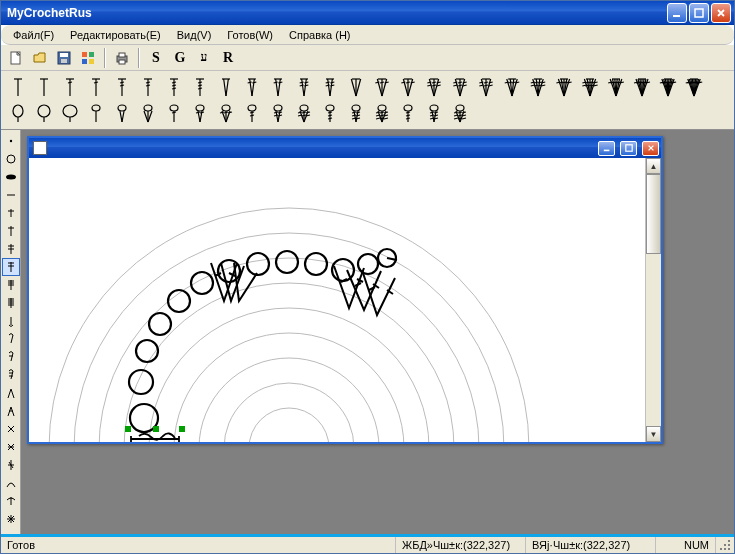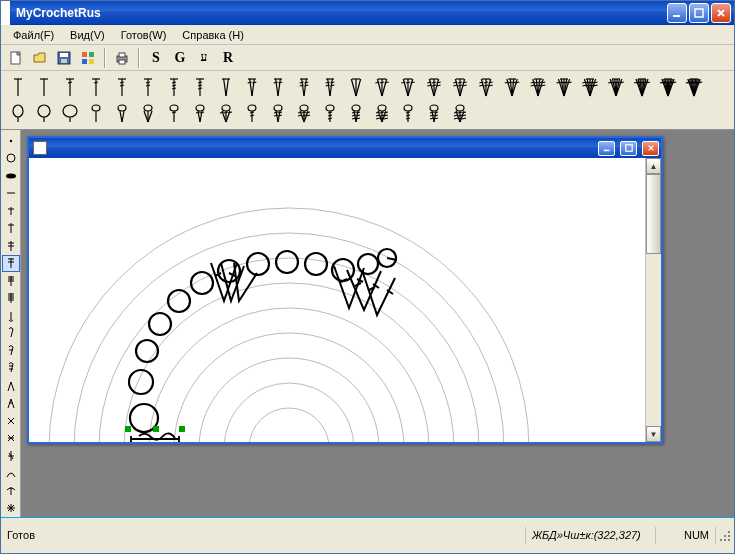--- a/index.html
+++ b/index.html
@@ -18,21 +18,20 @@
   .titlebar {
     height: 24px;
     background: linear-gradient(#0a49c1, #2b6ad6 45%, #1a54c6 46%, #0540b4);
     display: flex;
     align-items: center;
     padding: 0 3px 0 6px;
     color: #fff;
     font-weight: bold;
     font-size: 12px;
     border-bottom: 1px solid #003a9e;
-    margin-left: 9px;
   }
   .titlebar .title { flex: 1; }
   .winbtn {
     width: 20px; height: 20px;
     background: linear-gradient(#9ab5ee, #2b6ad6);
     border: 1px solid #fff;
     border-radius: 3px;
     margin-left: 2px;
     display: flex; align-items: center; justify-content: center;
     color: #fff; font-weight: bold; font-size: 10px;
@@ -43,20 +42,21 @@
 
   
   .menubar {
     height: 20px;
     background: #ece9d8;
     display: flex;
     align-items: center;
     padding: 0 4px;
     font-size: 11px;
     border-bottom: 1px solid #c0c0c0;
+    border-radius: 9px;
   }
   .menu-item { padding: 2px 8px; cursor: default; }
 
   
   .toolbar-main {
     height: 26px;
     background: #ece9d8;
     display: flex;
     align-items: center;
     padding: 0 4px;
@@ -170,29 +170,29 @@
     top: 0; height: 80px;
     background: linear-gradient(90deg,#fff,#d0ccbb);
     border: 1px solid #909090;
   }
 
   
   .handle { position: absolute; width: 6px; height: 6px; background: #00a000; }
 
   
   .statusbar {
-    height: 36px;
+    height: 19px;
     background: #ece9d8;
-    border-top: 1px solid #0ea5e9;
+    border-top: 3px solid #0ea5e9;
     display: flex; align-items: center;
     font-size: 11px;
   }
   .status-cell { padding: 0 6px; border-right: 1px solid #c0c0c0; height: 17px; line-height: 17px; }
   .status-cell.flex { flex: 1; }
-  .status-cell.fix { width: 130px; font-style: italic; }
+  .status-cell.fix { width: 130px; }
   .status-cell.num { width: 60px; }
   .grip {
     width: 18px; height: 18px;
     display: flex; align-items: flex-end; justify-content: flex-end;
     padding: 2px;
   }
   .grip svg { width: 12px; height: 12px; }
 </style>
 </head>
 <body>
@@ -211,20 +211,21 @@
   </div>
   <div class="winbtn close">
     <svg viewBox="0 0 10 10">
         <path d="M2 2 L8 8 M8 2 L2 8" stroke="#fff" stroke-width="1.8"></path>
       </svg>
   </div>
 </div>
 
 <div class="menubar">
   <div class="menu-item">Файл(F)</div>
+  <div class="menu-item">Редактировать(E)</div>
   <div class="menu-item">Вид(V)</div>
   <div class="menu-item">Готов(W)</div>
   <div class="menu-item">Справка (H)</div>
 </div>
 
 <div class="toolbar-main">
   <div class="tbtn">
     <svg viewBox="0 0 16 16">
         <rect x="3" y="2" width="9" height="12" fill="#fff" stroke="#555"></rect>
         <path d="M9 2 L12 5 L9 5 Z" fill="#ddd" stroke="#555"></path>
@@ -988,20 +989,21 @@
           <div class="arr">▼</div>
         </div>
       </div>
     </div>
   </div>
 </div>
 
 <div class="statusbar">
   <div class="status-cell flex">Готов</div>
   <div class="status-cell fix">ЖБД»Чш±к:(322,327)</div>
+  <div class="status-cell fix">ВЯј·Чш±к:(322,327)</div>
   <div class="status-cell num" style="text-align:right">NUM</div>
   <div class="grip">
     <svg viewBox="0 0 12 12">
         <g fill="#808080">
           <rect x="8" y="0" width="2" height="2"></rect>
           <rect x="4" y="4" width="2" height="2"></rect>
           <rect x="8" y="4" width="2" height="2"></rect>
           <rect x="0" y="8" width="2" height="2"></rect>
           <rect x="4" y="8" width="2" height="2"></rect>
           <rect x="8" y="8" width="2" height="2"></rect>

